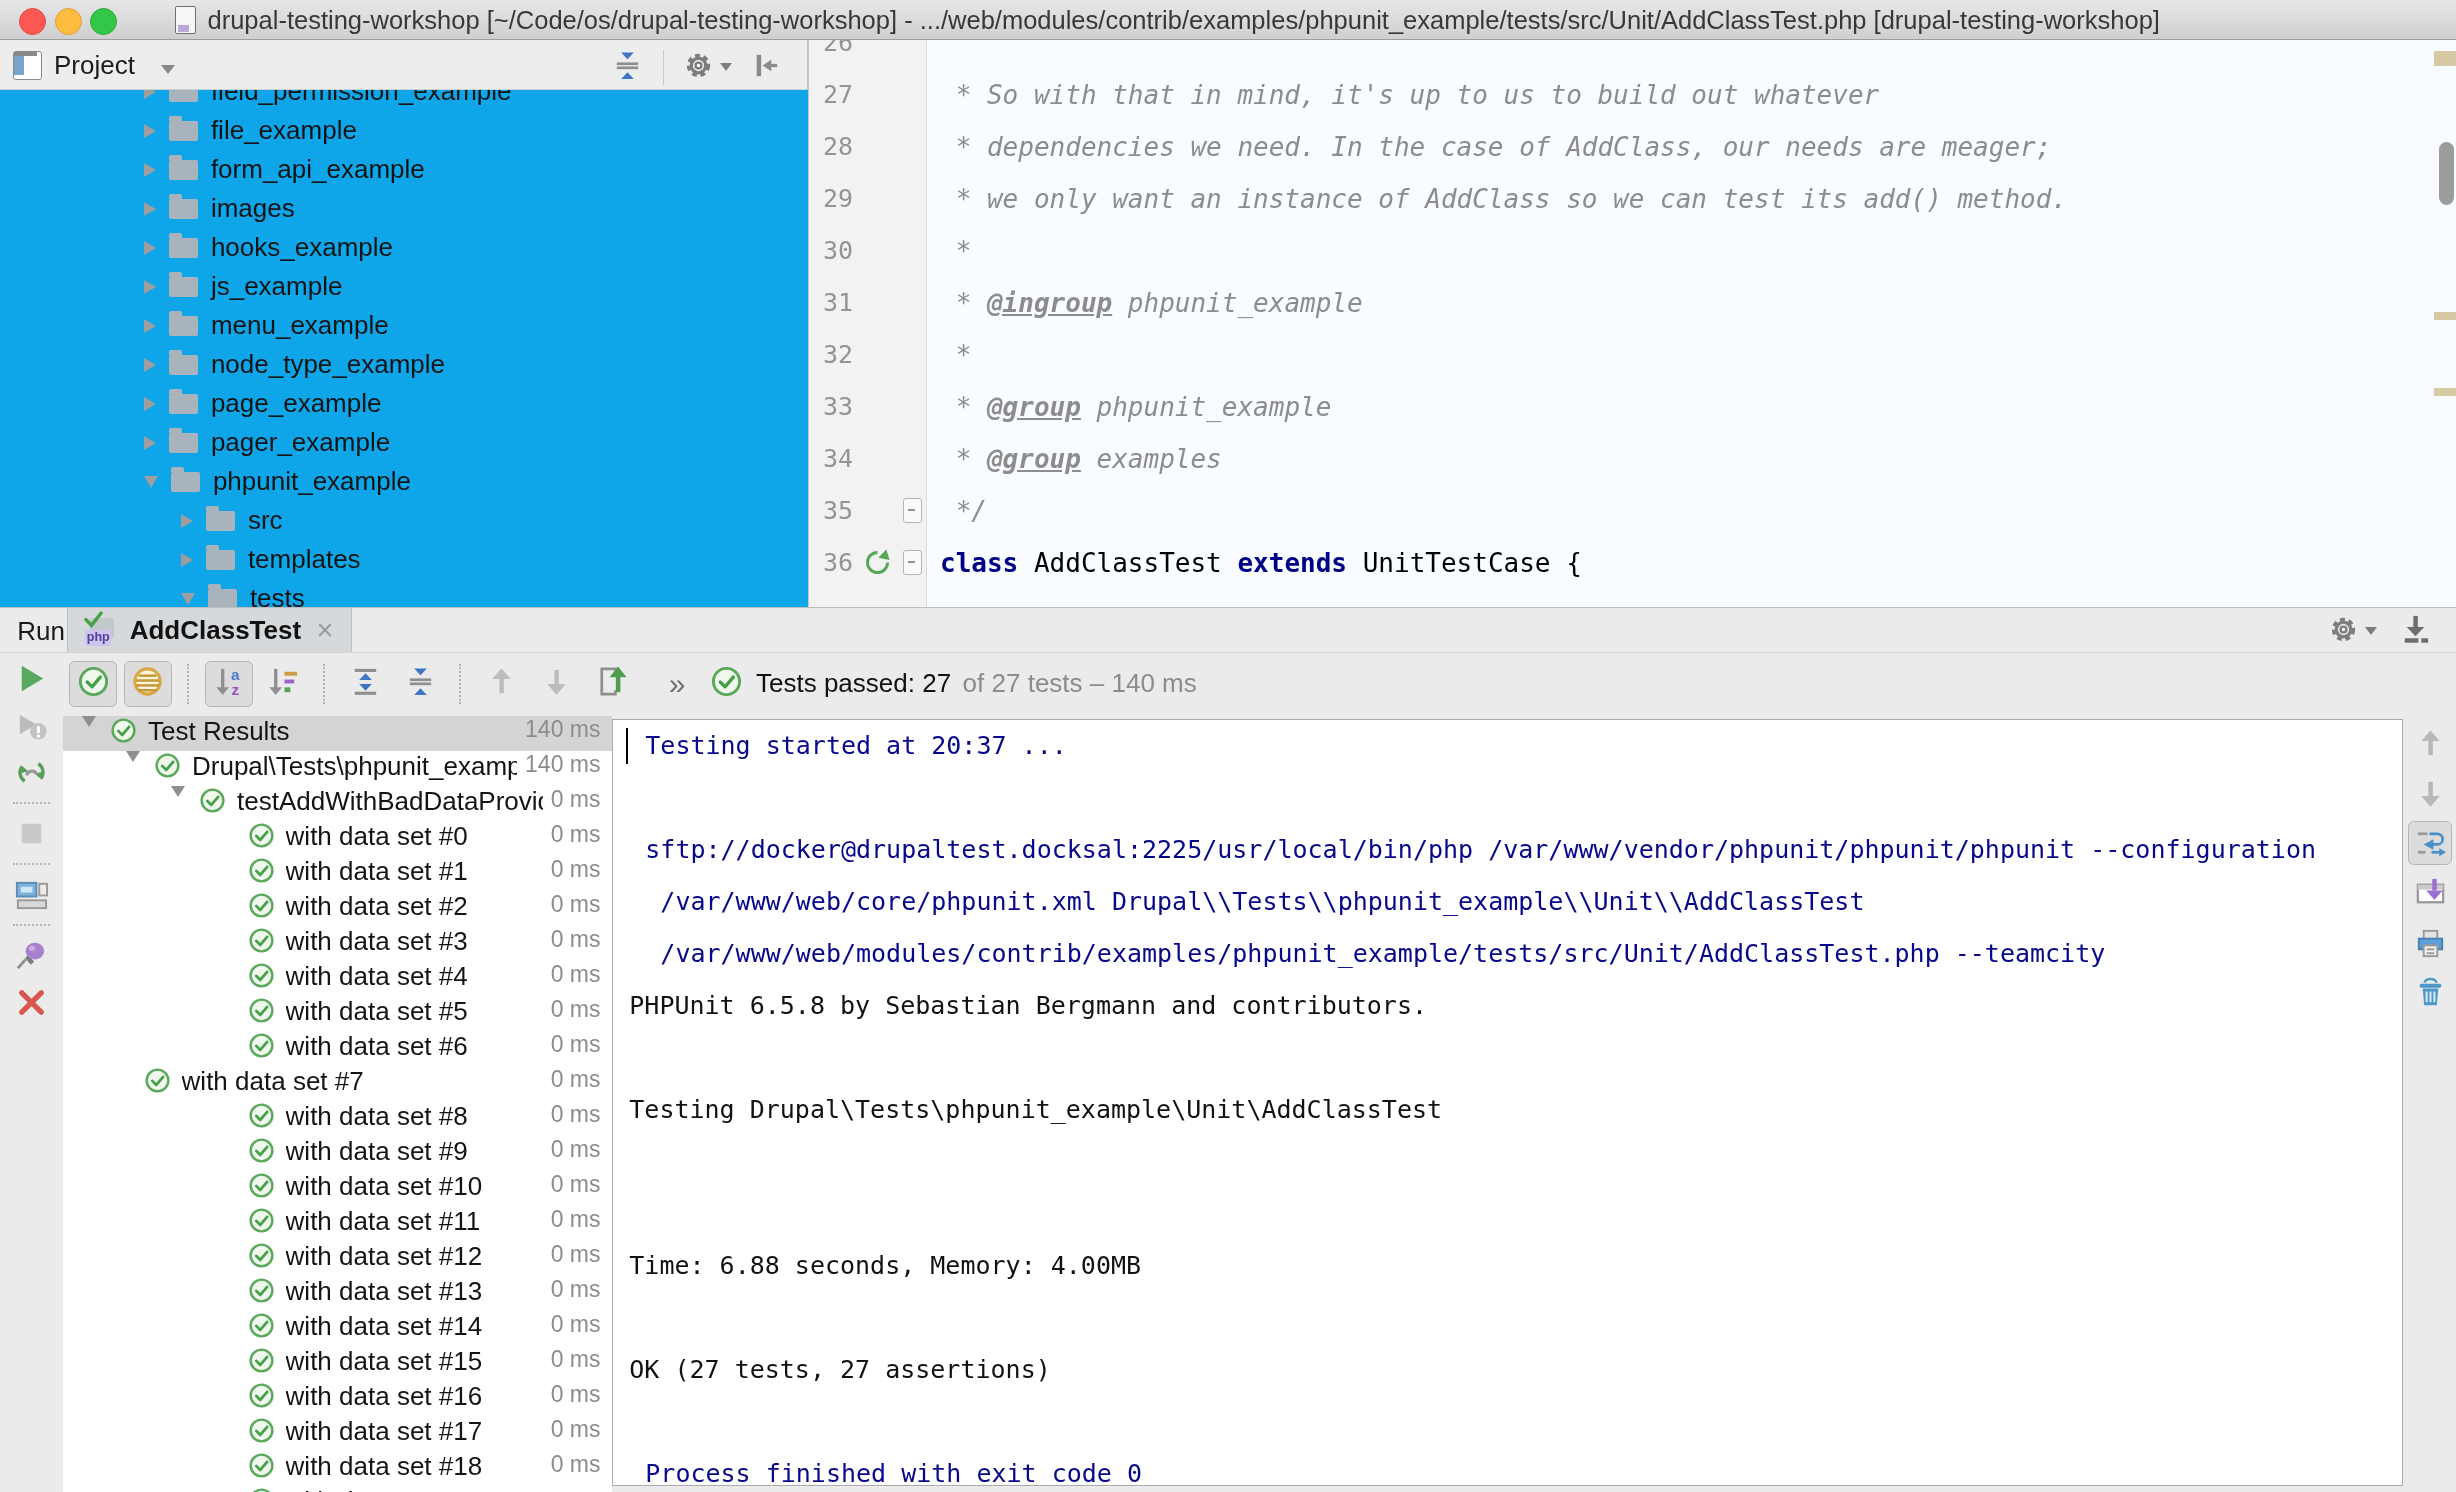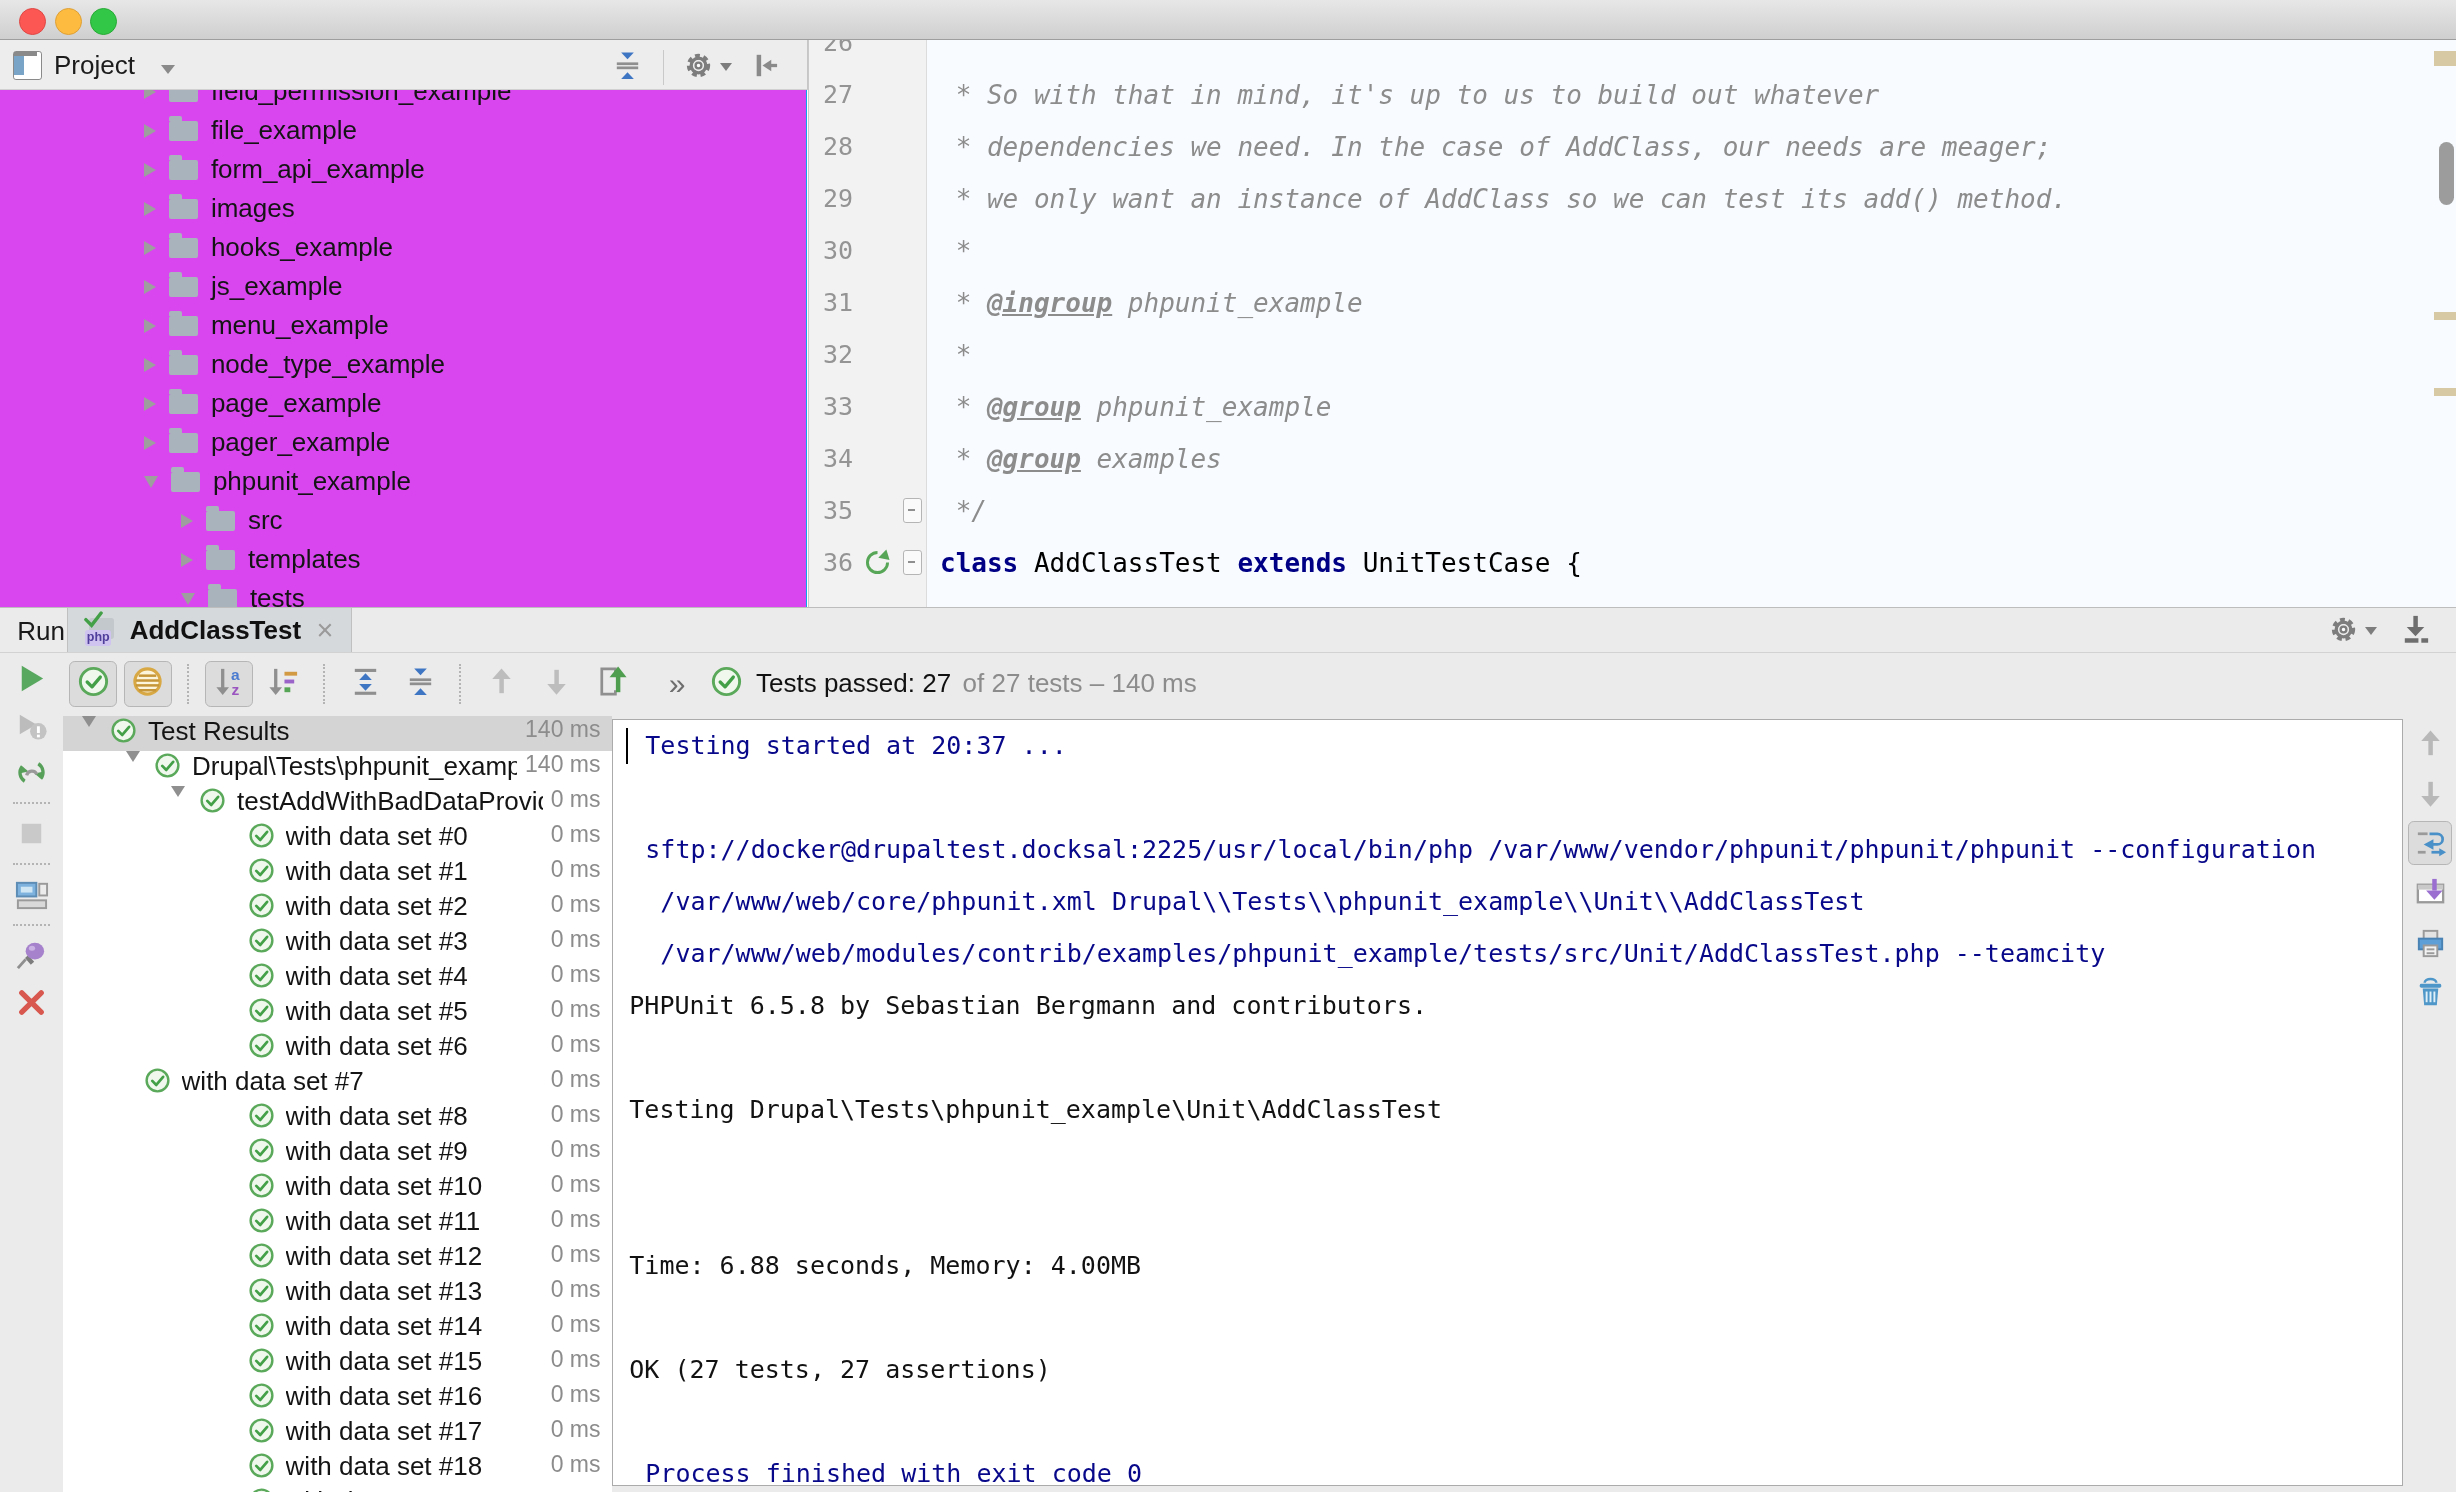--- a/index.html
+++ b/index.html
@@ -21,21 +21,21 @@
   .pp-header{position:absolute;left:0;top:40px;width:807px;height:49px;background:#ededed;
              border-bottom:1px solid #d0d0d0;border-right:1px solid #c6c6c6;}
   .proj-icon{position:absolute;left:13.4px;top:10.6px;width:27px;height:27px;border:1.9px solid #8a8a8a;border-radius:2.9px;background:#fff;}
   .proj-icon:before{content:"";position:absolute;left:0;top:0;width:9.6px;height:23px;background:#7aa3c8;}
   .proj-icon:after{content:"";position:absolute;left:0;top:0;width:23px;height:4.8px;background:#8a8a8a;}
   .pp-title{position:absolute;left:54px;top:9.6px;font-size:26px;color:#1c1c1c;}
   .pp-title-chev{position:absolute;left:161px;top:25px;width:0;height:0;
                  border-left:7.7px solid transparent;border-right:7.7px solid transparent;border-top:9.6px solid #8a8a8a;}
   .pp-hicons{position:absolute;right:27px;top:7.7px;display:flex;align-items:center;gap:13.4px;}
   .hsep{width:1px;height:35px;background:#c9c9c9;margin:0 3.8px;}
-  .pp-tree{position:absolute;left:0;top:90px;width:806px;height:517px;overflow:hidden;background:#d946ef;border-right:1px solid #0ea5e9;}
+  .pp-tree{position:absolute;left:0;top:90px;width:806px;height:517px;overflow:hidden;background:#0ea5e9;border-right:7px solid #0ea5e9;}
   .pp-rows{margin-top:-18px;}
   .pp-row{height:39px;display:flex;align-items:center;font-size:26px;color:#141414;white-space:nowrap;}
   .chev{width:0;height:0;flex:none;margin-right:13.4px;}
   .chev-r{border-left:12.5px solid #9e9e9e;border-top:7.7px solid transparent;border-bottom:7.7px solid transparent;}
   .chev-d{border-top:12.5px solid #9e9e9e;border-left:7.7px solid transparent;border-right:7.7px solid transparent;}
   .folder{width:29px;height:20px;background:#a9b3bc;border-radius:1.9px;position:relative;margin-right:12.5px;flex:none;}
   .folder:before{content:"";position:absolute;top:-4.8px;left:0;width:12.5px;height:4.8px;background:#a9b3bc;border-radius:1.9px 1.9px 0 0;}
   
   .editor{position:absolute;left:808px;top:40px;width:1649px;height:567px;background:#f8fbff;overflow:hidden;border-left:1px solid #c9c9c9;}
   .ed-gutter{position:absolute;left:0;top:0;width:117px;height:100%;background:#f2f2f2;border-right:1px solid #dcdcdc;}
@@ -100,20 +100,24 @@
 <body>
 
 <div class="screen">
 
   <div class="titlebar">
     <div class="lights">
       <div class="light red"></div>
       <div class="light yellow"></div>
       <div class="light green"></div>
     </div>
+    <div class="title-wrap">
+      <div class="doc-icon"></div>
+      <div class="title-text">drupal-testing-workshop [~/Code/os/drupal-testing-workshop] - .../web/modules/contrib/examples/phpunit_example/tests/src/Unit/AddClassTest.php [drupal-testing-workshop]</div>
+    </div>
   </div>
 
   <div class="pp-header">
     <div class="proj-icon"></div>
     <div class="pp-title">Project</div>
     <div class="pp-title-chev"></div>
     <div class="pp-hicons" id="pp-hicons">
         <div><svg width="35" height="35" viewBox="0 0 36 36">
             <polygon points="11.5,4.5 24.5,4.5 18,11.5" fill="#3f76c4"></polygon>
             <rect x="7" y="14.8" width="22" height="2.8" fill="#8f8f8f"></rect>

